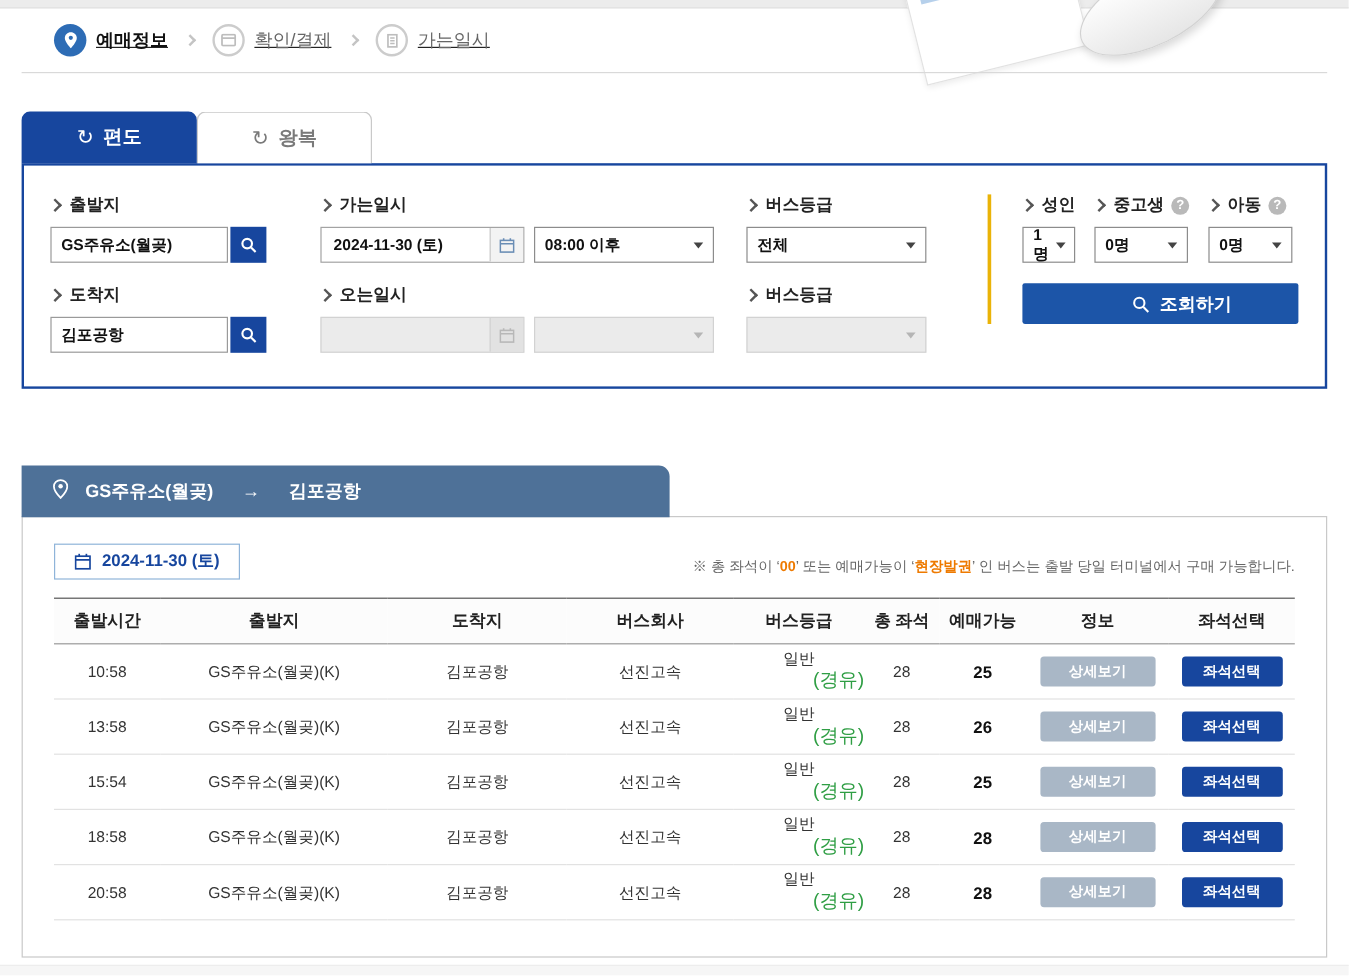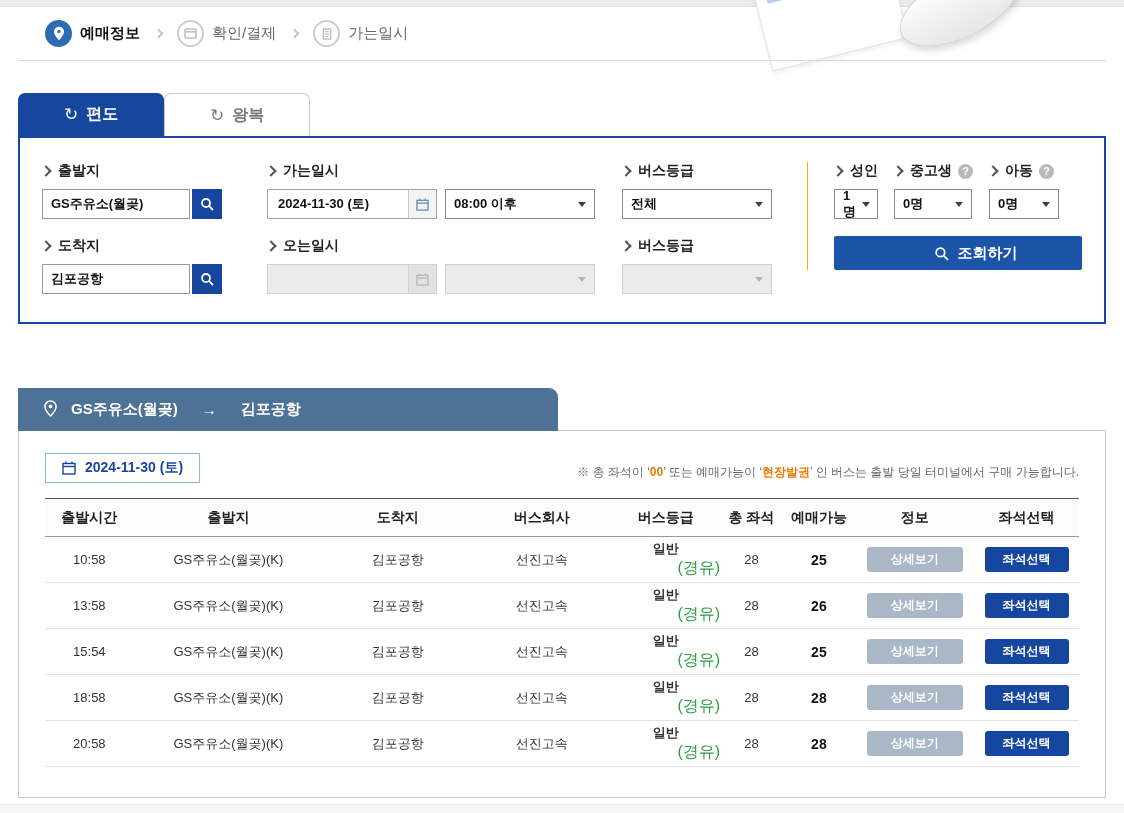--- a/index.html
+++ b/index.html
@@ -17,21 +17,21 @@
   .top-strip { height:7px; background:#ececec; border-bottom:1px solid #e0e0e0; }
   .bottom-strip { position:absolute; bottom:0; left:0; width:100%; height:9px; background:#f6f6f6; border-top:1px solid #ededed; }
 
   .deco { position:absolute; top:-34px; right:95px; width:270px; height:92px; pointer-events:none; z-index:0; overflow:visible; }
   .deco .paper { position:absolute; left:0; top:-6px; width:140px; height:96px; background:#fff; border:1px solid #e2e2e2; transform:rotate(-14deg); box-shadow:0 2px 5px rgba(0,0,0,.08); }
   .deco .paper-corner { position:absolute; left:4px; top:-2px; width:52px; height:34px; background:#a9c8e8; transform:rotate(-14deg); border-radius:0 0 40px 0; opacity:.85; }
   .deco .mouse { position:absolute; right:6px; top:10px; width:128px; height:62px; background:linear-gradient(#ffffff,#e6e6e6); border:1px solid #d2d2d2; border-radius:50%; transform:rotate(-26deg); box-shadow:0 4px 7px rgba(0,0,0,.15); }
 
   
   .breadcrumb { display:flex; align-items:center; gap:13px; margin:0 18px; padding:13px 0 13px 27px; border-bottom:1px solid #d9d9d9; position:relative; z-index:1; background:transparent; }
-  .bc-step { display:flex; align-items:center; gap:8px; }
+  .bc-step { display:flex; align-items:center; gap:8px;text-decoration:underline; }
   .bc-circle { width:27px; height:27px; border-radius:50%; display:flex; align-items:center; justify-content:center; }
   .bc-circle.active { background:var(--breadcrumb-blue,#2d6cb5); }
   .bc-circle.idle { background:#fff; border:2px solid #cccccc; }
   .bc-label { font-size:15px; color:#666; }
   .bc-label.active { font-weight:bold; color:#111; }
   .bc-chevron { width:7px; height:7px; border-top:2px solid #c4c4c4; border-right:2px solid #c4c4c4; transform:rotate(45deg); margin:0 2px; }
 
   
   .content { margin:0 18px; position:relative; z-index:1; }
 
@@ -40,21 +40,21 @@
   .tab { width:146px; display:flex; align-items:center; justify-content:center; gap:8px; font-size:16px; font-weight:bold; border-radius:7px 7px 0 0; cursor:pointer; }
   .tab.active { background:var(--primary-navy,#17469e); color:#fff; }
   .tab.inactive { background:#fff; color:#7a7a7a; border:1px solid #c9c9c9; border-bottom:none; }
   .refresh-glyph { font-size:17px; font-weight:normal; line-height:1; }
 
   
   .search-panel { border:2px solid var(--primary-navy,#17469e); background:#fff; padding:24px 22px 28px 22px; display:flex; align-items:flex-start; }
   .sp-group.g1 { width:225px; }
   .sp-group.g2 { width:355px; }
   .sp-group.g3 { width:185px; }
-  .sp-group.g4 { flex:1; border-left:1px solid #eab308; padding-left:26px; margin-left:0; }
+  .sp-group.g4 { flex:1; border-left:3px solid #eab308; padding-left:26px; margin-left:16px; }
 
   .field-label { font-size:14px; font-weight:bold; color:#222; margin-bottom:9px; display:flex; align-items:center; gap:6px; }
   .field-label::before { content:""; width:6px; height:6px; border-top:2px solid #555; border-right:2px solid #555; transform:rotate(45deg); display:inline-block; margin-right:2px; flex:0 0 auto; }
   .mt { margin-top:18px; }
 
   .input-combo { display:flex; }
   .text-input { width:148px; height:30px; border:1px solid #9a9a9a; padding:0 8px; font-size:13px; font-weight:bold; color:#111; font-family:"Liberation Sans",sans-serif; }
   .search-btn { width:30px; height:30px; background:var(--primary-navy,#17469e); border:none; margin-left:2px; display:flex; align-items:center; justify-content:center; cursor:pointer; }
 
   .row { display:flex; gap:8px; }
@@ -81,21 +81,21 @@
 
   .results-toolbar { display:flex; align-items:flex-end; justify-content:space-between; margin-bottom:15px; }
   .date-btn { height:30px; border:1px solid #8fb4d9; background:#fff; color:var(--primary-navy,#17469e); font-weight:bold; font-size:14px; display:flex; align-items:center; gap:9px; padding:0 16px; cursor:pointer; font-family:"Liberation Sans",sans-serif; }
   .notice { font-size:12px; color:#666; padding-bottom:2px; }
   .notice .hl { color:var(--highlight-orange,#ee7a00); font-weight:bold; }
 
   table { width:100%; border-collapse:collapse; table-layout:fixed; }
   thead th { height:38px; font-size:14px; font-weight:bold; color:#222; border-top:1px solid #555; border-bottom:1px solid #9a9a9a; background:#fcfcfc; text-align:center; }
   tbody td { height:46px; font-size:13px; color:#333; text-align:center; border-bottom:1px solid #e2e2e2; vertical-align:middle; }
   td.avail { font-weight:bold; font-size:14px; color:#111; }
-  .grade { display:block; line-height:1.25;font-weight:bold; }
+  .grade { display:block; line-height:1.25; }
   .grade-sub { display:block; line-height:1.25; color:var(--grade-green,#2f9e44); font-size:16px;text-align:right; }
   .detail-btn { width:96px; height:25px; background:var(--detail-gray,#a9b7c6); color:#fff; font-size:12px; font-weight:bold; border:none; border-radius:3px; cursor:pointer; font-family:"Liberation Sans",sans-serif; }
   .seat-btn { width:84px; height:25px; background:var(--primary-navy,#17469e); color:#fff; font-size:12px; font-weight:bold; border:none; border-radius:3px; cursor:pointer; font-family:"Liberation Sans",sans-serif; }
 </style>
 </head>
 <body>
 
 <div class="top-strip"></div>
 
 <div class="deco">

